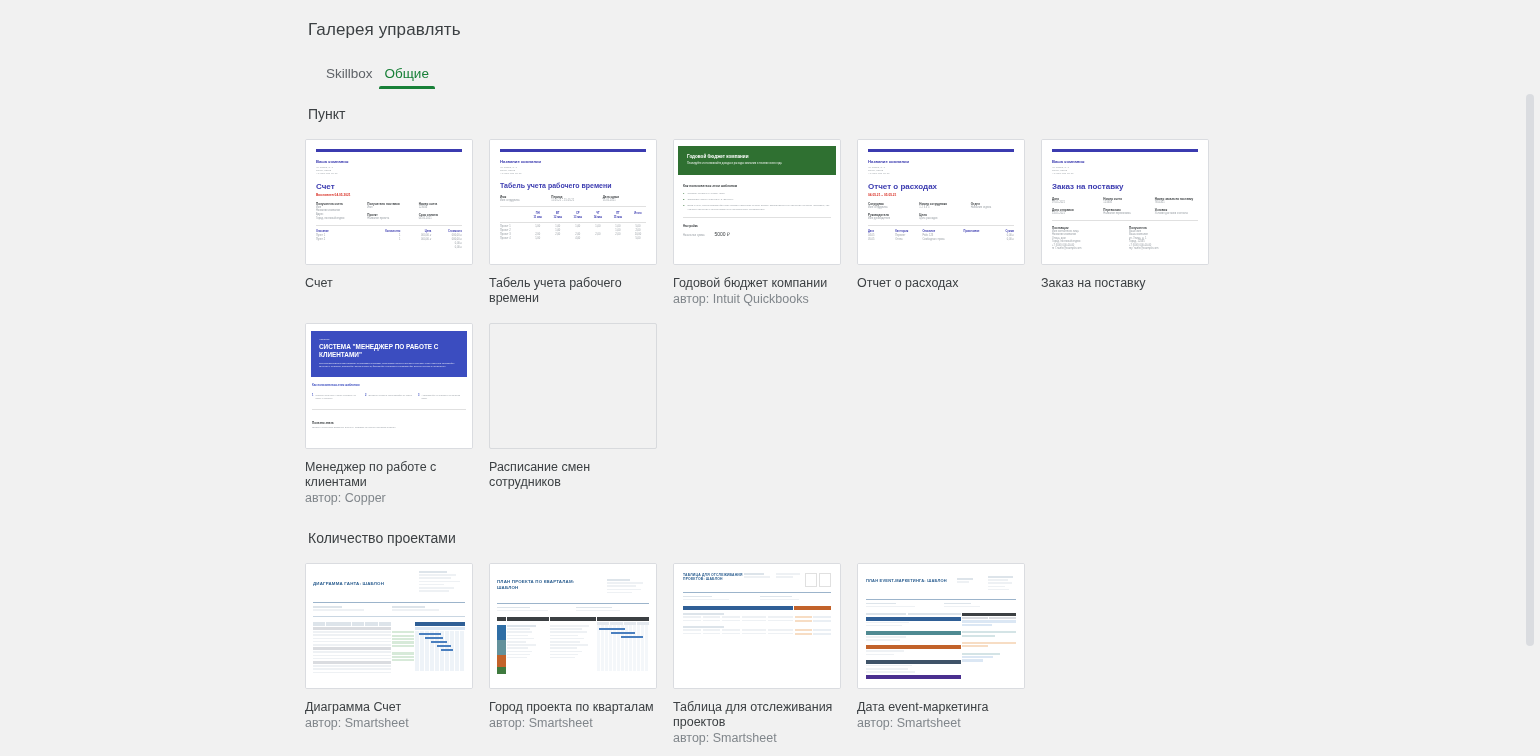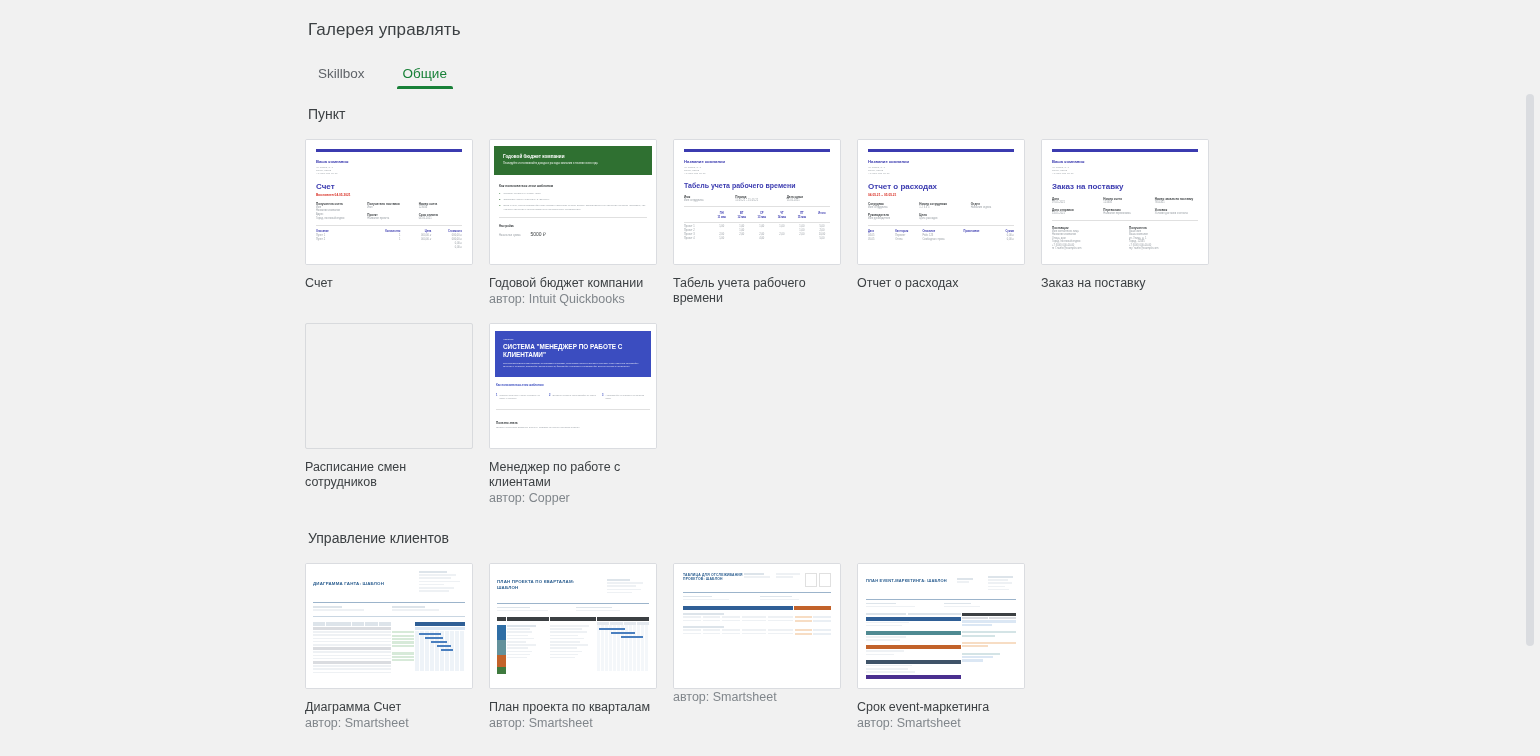--- a/index.html
+++ b/index.html
@@ -23,23 +23,22 @@
   }
   .gallery-title {
     position: absolute;
     left: 308px; top: 20px;
     font-size: 17px;
     color: #3c4043;
     letter-spacing: .1px;
   }
   .tabs {
     position: absolute;
-    left: 312px; top: 64px;
+    left: 320px; top: 64px;
     display: flex;
-    gap: 26px;
     align-items: flex-start;
   }
   .tab {
     font-size: 13.5px;
     color: #5f6368;
     padding: 2px 6px 8px 6px;
     position: relative;
     cursor: pointer;
     white-space: nowrap;
   }
@@ -244,56 +243,20 @@
               <div class="tcell" style="flex:4"></div>
               <div class="tcell r">0,00 ₽</div>
             </div>
           </div>
         </div>
         <div class="tpl-name">Счет</div>
       </div>
 
       <div class="tpl">
         <div class="thumb">
-          <div class="doc" style="padding:0">
-            <div class="banner-green">
-              <div class="bt">Годовой бюджет компании</div>
-              <div class="bs">Планируйте и отслеживайте доходы и расходы компании в течение всего года</div>
-            </div>
-            <div class="blist">
-              <div class="bh">Как пользоваться этим шаблоном</div>
-              <div class="bi">
-                  <span class="bn">1</span>
-                  <span>Укажите начальную сумму ниже</span>
-                </div>
-              <div class="bi">
-                  <span class="bn">2</span>
-                  <span>Заполните листы "Расходы" и "Доходы"</span>
-                </div>
-              <div class="bi">
-                  <span class="bn">3</span>
-                  <span>Если нужно, персонализируйте или удалите категории на этих листах. Дополнительные сведения на листе "Справка", где указаны сведения о предоставленных практических наставлениях</span>
-                </div>
-            </div>
-            <div class="hr" style="margin:6px 9px"></div>
-            <div class="budget">
-              <div class="bl">Настройка</div>
-              <div style="display:flex;align-items:center;margin-top:3px">
-                <div class="br">Начальная сумма</div>
-                <div class="bv">5000 ₽</div>
-              </div>
-            </div>
-          </div>
-        </div>
-        <div class="tpl-name">Годовой бюджет компании</div>
-        <div class="tpl-author">автор: Intuit Quickbooks</div>
-      </div>
-
-      <div class="tpl">
-        <div class="thumb">
           <div class="doc">
             <div class="topbar"></div>
             <div class="co">Название компании</div>
             <div class="mini" style="white-space:pre-line">ул. Улица, д. 1
 Город, 12345
 +7 (000) 000-00-00</div>
             <div class="dtitle sm">Табель учета рабочего времени</div>
             <div class="fields" style="margin-top:5px">
               <div class="fcol">
                 <div class="flab">Имя</div>
@@ -360,20 +323,56 @@
               <div class="tcell"></div>
               <div class="tcell">5,00</div>
             </div>
           </div>
         </div>
         <div class="tpl-name">Табель учета рабочего времени</div>
       </div>
 
       <div class="tpl">
         <div class="thumb">
+          <div class="doc" style="padding:0">
+            <div class="banner-green">
+              <div class="bt">Годовой бюджет компании</div>
+              <div class="bs">Планируйте и отслеживайте доходы и расходы компании в течение всего года</div>
+            </div>
+            <div class="blist">
+              <div class="bh">Как пользоваться этим шаблоном</div>
+              <div class="bi">
+                  <span class="bn">1</span>
+                  <span>Укажите начальную сумму ниже</span>
+                </div>
+              <div class="bi">
+                  <span class="bn">2</span>
+                  <span>Заполните листы "Расходы" и "Доходы"</span>
+                </div>
+              <div class="bi">
+                  <span class="bn">3</span>
+                  <span>Если нужно, персонализируйте или удалите категории на этих листах. Дополнительные сведения на листе "Справка", где указаны сведения о предоставленных практических наставлениях</span>
+                </div>
+            </div>
+            <div class="hr" style="margin:6px 9px"></div>
+            <div class="budget">
+              <div class="bl">Настройка</div>
+              <div style="display:flex;align-items:center;margin-top:3px">
+                <div class="br">Начальная сумма</div>
+                <div class="bv">5000 ₽</div>
+              </div>
+            </div>
+          </div>
+        </div>
+        <div class="tpl-name">Годовой бюджет компании</div>
+        <div class="tpl-author">автор: Intuit Quickbooks</div>
+      </div>
+
+      <div class="tpl">
+        <div class="thumb">
           <div class="doc">
             <div class="topbar"></div>
             <div class="co">Название компании</div>
             <div class="mini" style="white-space:pre-line">ул. Улица, д. 1
 Город, 12345
 +7 (000) 000-00-00</div>
             <div class="dtitle">Отчет о расходах</div>
             <div class="dred">04.05.21 – 05.05.21</div>
             <div class="fields">
               <div class="fcol">
@@ -487,25 +486,20 @@
             </div>
           </div>
         </div>
         <div class="tpl-name">Заказ на поставку</div>
       </div>
     </div>
 
     <div class="grid" style="top:323px">
 
       <div class="tpl">
-        <div class="thumb blank"></div>
-        <div class="tpl-name">Расписание смен сотрудников</div>
-      </div>
-
-      <div class="tpl">
         <div class="thumb">
           <div class="doc" style="padding:0">
             <div class="banner-blue">
               <div class="bk">Название</div>
               <div class="bt">СИСТЕМА "МЕНЕДЖЕР ПО РАБОТЕ С КЛИЕНТАМИ"</div>
               <div class="bs">Эта система поможет вам управлять контактами и сделками, отслеживать прогресс продаж и находить новых клиентов. Добавляйте сведения о контактах, планируйте звонки и встречи, фиксируйте результаты и анализируйте воронку продаж в одном месте.</div>
             </div>
             <div class="bh2">Как пользоваться этим шаблоном</div>
             <div class="cols3">
               <div class="c">
@@ -523,23 +517,28 @@
             </div>
             <div class="hr" style="margin:9px 6px 4px"></div>
             <div style="margin:0 6px" class="mini">&nbsp;</div>
             <div style="margin:4px 6px 0" class="flab">Полезно знать</div>
             <div style="margin:1px 6px 0" class="mini">Шаблон содержит примеры данных. Удалите их перед началом работы.</div>
           </div>
         </div>
         <div class="tpl-name">Менеджер по работе с клиентами</div>
         <div class="tpl-author">автор: Copper</div>
       </div>
+
+      <div class="tpl">
+        <div class="thumb blank"></div>
+        <div class="tpl-name">Расписание смен сотрудников</div>
+      </div>
     </div>
 
-    <div class="section-title" style="top:530px">Управление клиентов</div>
+    <div class="section-title" style="top:530px">Количество проектами</div>
 
     <div class="grid" style="top:563px">
 
       <div class="tpl">
         <div class="thumb">
           <div class="sheet">
             <div style="display:flex;justify-content:space-between;align-items:flex-start">
               <div class="sh-title" style="margin-top:10px">ДИАГРАММА ГАНТА: ШАБЛОН</div>
               <div style="width:46px">
                 <div class="sh-line d" style="width:60%"></div>
@@ -691,21 +690,21 @@
                 </div>
                 <div style="position:relative;height:46px;background:repeating-linear-gradient(90deg,#f4f7fa 0 3px,#fff 3px 4px)">
                   <div class="sh-bar" style="position:absolute;left:2px;top:3px;width:26px"></div>
                   <div class="sh-bar" style="position:absolute;left:14px;top:7px;width:24px"></div>
                   <div class="sh-bar" style="position:absolute;left:24px;top:11px;width:22px"></div>
                 </div>
               </div>
             </div>
           </div>
         </div>
-        <div class="tpl-name">План проекта по кварталам</div>
+        <div class="tpl-name">Город проекта по кварталам</div>
         <div class="tpl-author">автор: Smartsheet</div>
       </div>
 
       <div class="tpl">
         <div class="thumb">
           <div class="sheet" style="padding:9px 9px">
             <div style="display:flex;justify-content:space-between;align-items:flex-start">
               <div class="sh-title" style="font-size:3.4px;line-height:4.4px;max-width:60px">ТАБЛИЦА ДЛЯ ОТСЛЕЖИВАНИЯ ПРОЕКТОВ: ШАБЛОН</div>
               <div style="width:60px;display:flex;gap:3px">
                 <div style="flex:1">
@@ -792,20 +791,21 @@
                   <div class="sh-line" style="flex:1.4;margin:0"></div>
                 </div>
                 <div style="flex:1;display:flex;gap:1px">
                   <div class="sh-band o" style="flex:1;margin:0"></div>
                     <div class="sh-band" style="flex:1;margin:0"></div>
                 </div>
               </div>
             </div>
           </div>
         </div>
+        <div class="tpl-name">Таблица для отслеживания проектов</div>
         <div class="tpl-author">автор: Smartsheet</div>
       </div>
 
       <div class="tpl">
         <div class="thumb">
           <div class="sheet" style="padding:8px 8px">
             <div style="display:flex;justify-content:space-between;align-items:flex-start">
               <div class="sh-title" style="font-size:4px;margin-top:6px">ПЛАН EVENT-МАРКЕТИНГА: ШАБЛОН</div>
               <div style="width:20px;margin-top:6px">
                 <div class="sh-line d" style="width:80%"></div>
@@ -869,21 +869,21 @@
                 <div class="sh-band o"></div>
                   <div class="sh-band o" style="width:48%"></div>
                 <div style="height:4px"></div>
                 <div class="sh-band t" style="width:70%"></div>
                 <div class="sh-band b" style="width:58%"></div>
                 <div class="sh-band b" style="width:40%"></div>
               </div>
             </div>
           </div>
         </div>
-        <div class="tpl-name">Срок event-маркетинга</div>
+        <div class="tpl-name">Дата event-маркетинга</div>
         <div class="tpl-author">автор: Smartsheet</div>
       </div>
     </div>
 
   </div>
 
   <div class="scrollbar">
     <div class="scroll-thumb"></div>
   </div>
 </div>

